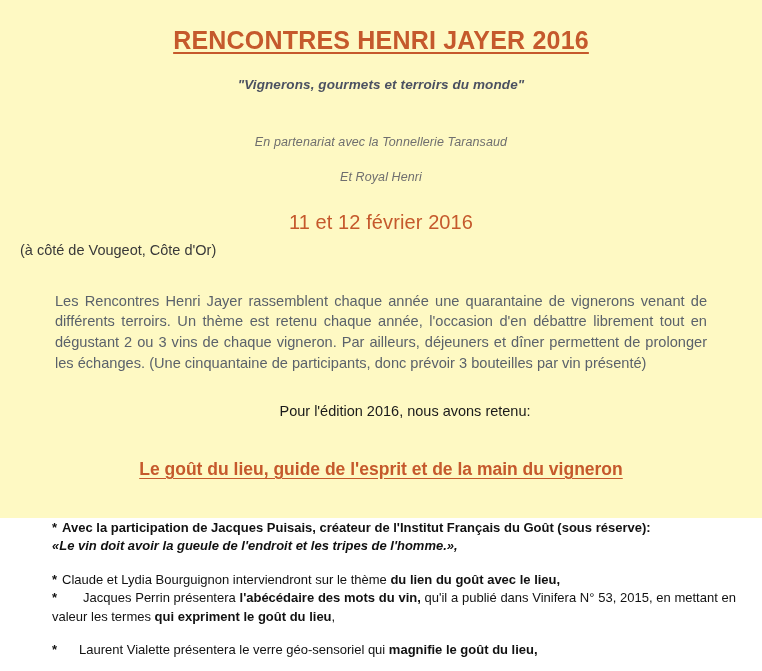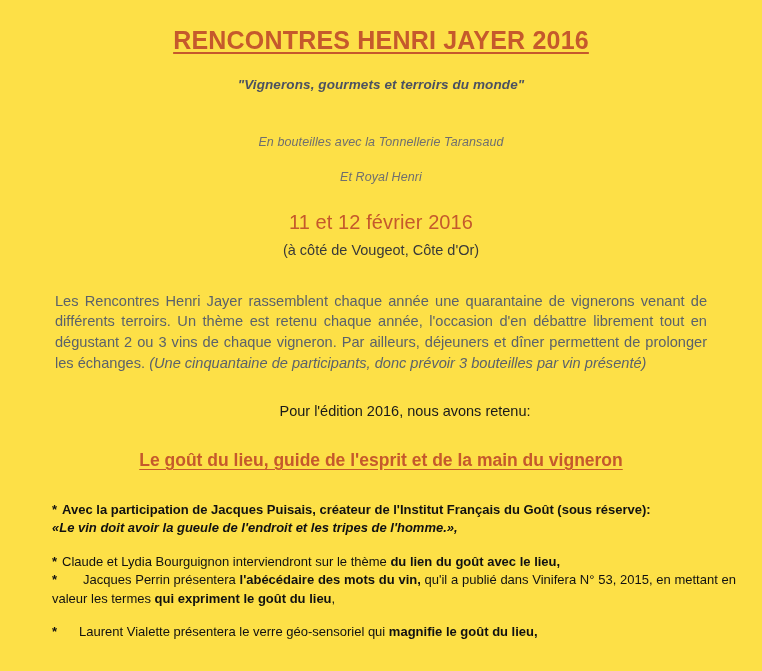--- a/index.html
+++ b/index.html
@@ -11,23 +11,23 @@
   body {
     width: 762px;
     height: 671px;
     overflow: hidden;
     font-family: "Liberation Sans", "DejaVu Sans", sans-serif;
     -webkit-font-smoothing: antialiased;
   }
   .page {
     position: relative;
     width: 762px;
-    height: 671px;
+    height: 518px;
     box-sizing: border-box;
-    background: #fde047;
+    background: #fef9c3;
   }
 
   
   .doc-title {
     text-align: center;
     color: #C5592C;
     font-weight: bold;
     font-size: 25px;
     letter-spacing: 0.2px;
     margin: 0;
@@ -73,56 +73,55 @@
   .venue {
     text-align: center;
     color: #393939;
     font-size: 21px;
     margin: 0;
     padding-top: 17px;
     letter-spacing: 0.1px;
   }
 
   .venue-sub {
-    text-align: center;
     color: #393939;
     font-size: 14.5px;
     margin: 0;
     padding-top: 4px;
+    padding-left: 20px;
   }
 
   
   .intro-para {
     color: #5B626B;
     font-size: 14.6px;
     line-height: 1.43;
     text-align: justify;
     margin: 0 55px;
     padding-top: 33px;
   }
   .intro-para .ital {
-    font-style: italic;
   }
 
   
   .lead-in {
     text-align: center;
     color: #1A1A1A;
     font-size: 14.5px;
     margin: 0;
     padding-top: 29px;
     padding-left: 48px;
   }
 
   
   .theme-heading {
     text-align: center;
     color: #C5592C;
     font-size: 17.5px;
-    margin: 3px;
+    margin: 12px;
     padding-top: 28px;
   }
   .theme-heading .u {
     text-decoration: underline;
     text-underline-offset: 3px;
   }
 
   
   .bullets {
     margin: 0;
@@ -148,21 +147,21 @@
 </style>
 </head>
 <body>
 
 <div class="page">
 
   <h1 class="doc-title"><span class="u">RENCONTRES HENRI JAYER 2016</span></h1>
 
   <p class="doc-subtitle">"Vignerons, gourmets et terroirs du monde"</p>
 
-  <p class="partner-line first">En bouteilles avec la Tonnellerie Taransaud</p>
+  <p class="partner-line first">En partenariat avec la Tonnellerie Taransaud</p>
   <p class="partner-line second">Et Royal Henri</p>
 
   <p class="event-date">11 et 12 février 2016</p>
 
   <p class="venue-sub">(à côté de Vougeot, Côte d'Or)</p>
 
   <p class="intro-para"><span>Les Rencontres Henri Jayer rassemblent chaque année une quarantaine de vignerons venant de différents terroirs. Un thème est retenu chaque année, l'occasion d'en débattre librement tout en dégustant 2 ou 3 vins de chaque vigneron. Par ailleurs, déjeuners et dîner permettent de prolonger les échanges. </span><span class="ital">(Une cinquantaine de participants, donc prévoir 3 bouteilles par vin présenté)</span></p>
 
   <p class="lead-in">Pour l'édition 2016, nous avons retenu:</p>
 

